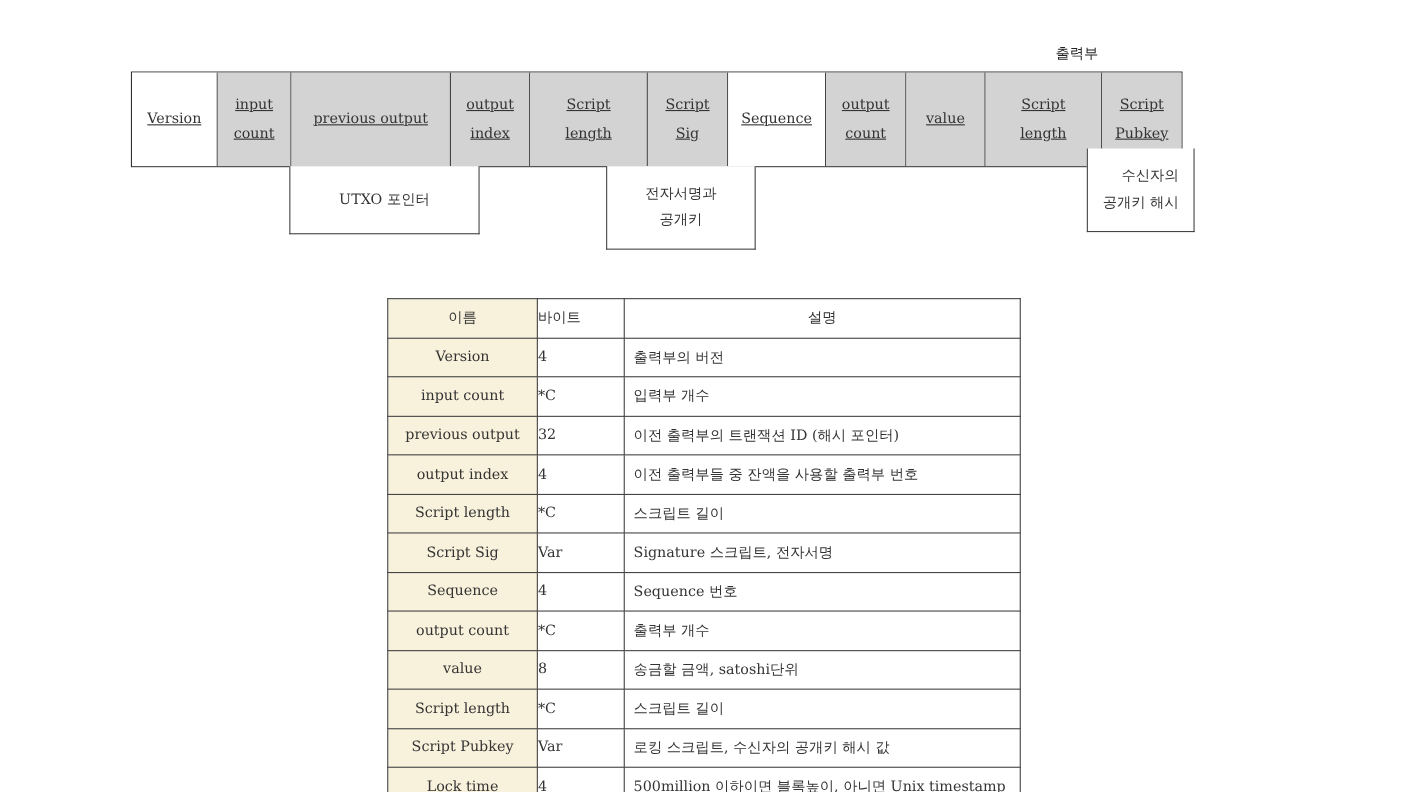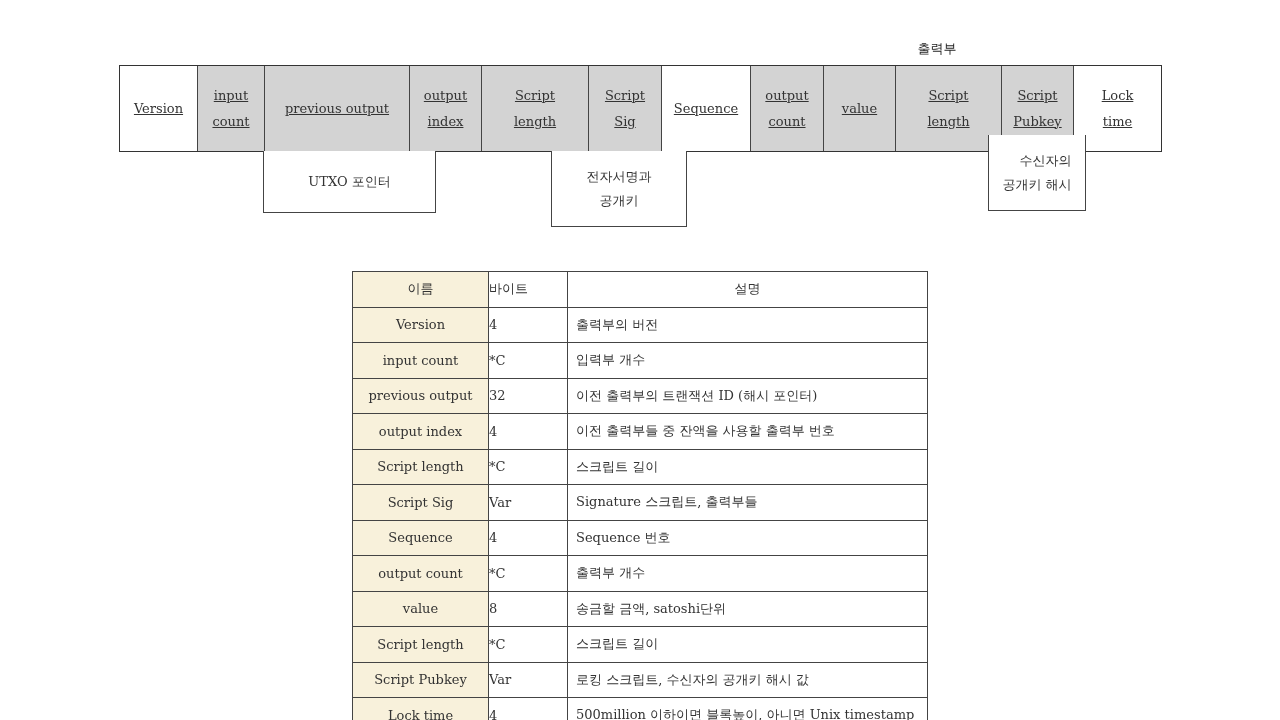--- a/index.html
+++ b/index.html
@@ -19,43 +19,41 @@
   table.desc td { border:1px solid #444; height:34.5px; padding:0; color:#333; }
   table.desc td.name { background:#f8f1db; text-align:center; width:135px; }
   table.desc td.bytes { width:78px; }
   table.desc td.text { padding-left:8px; }
   table.desc tr.head td.text { text-align:center; padding-left:0; }
 </style>
 </head>
 <body>
 
 <div class="section-label" style="left:458px;margin-top:25px;">입력부</div>
-<div class="section-label" style="left:937px;">출력부</div>
+<div class="section-label" style="left:979px;">출력부</div>
 
 <div class="fields">
   <div class="field white" style="width:78px">Version</div>
   <div class="field gray" style="width:67px">input
 count</div>
   <div class="field gray" style="width:145px">previous output</div>
   <div class="field gray" style="width:72px">output
 index</div>
   <div class="field gray" style="width:107px">Script
 length</div>
   <div class="field gray" style="width:73px">Script
 Sig</div>
   <div class="field white" style="width:89px">Sequence</div>
   <div class="field gray" style="width:73px">output
 count</div>
   <div class="field gray" style="width:72px">value</div>
   <div class="field gray" style="width:106px">Script
 length</div>
   <div class="field gray" style="width:72px">Script
 Pubkey</div>
-  <div class="field white" style="width:87px">Lock
-time</div>
 </div>
 
 <div class="annot" style="left:263px; top:151px; width:173px; height:62px;">UTXO 포인터</div>
 <div class="annot" style="left:551px; top:151px; width:136px; height:76px;">전자서명과
 공개키</div>
 <div class="annot" style="left:988px; top:135px; width:98px; height:76px;text-align:right;">수신자의
 공개키 해시</div>
 
 <table class="desc">
   <tbody>
@@ -85,21 +83,21 @@
     <td class="text">이전 출력부들 중 잔액을 사용할 출력부 번호</td>
   </tr>
   <tr>
     <td class="name">Script length</td>
     <td class="bytes">*C</td>
     <td class="text">스크립트 길이</td>
   </tr>
   <tr>
     <td class="name">Script Sig</td>
     <td class="bytes">Var</td>
-    <td class="text">Signature 스크립트, 출력부들</td>
+    <td class="text">Signature 스크립트, 전자서명</td>
   </tr>
   <tr>
     <td class="name">Sequence</td>
     <td class="bytes">4</td>
     <td class="text">Sequence 번호</td>
   </tr>
   <tr>
     <td class="name">output count</td>
     <td class="bytes">*C</td>
     <td class="text">출력부 개수</td>

